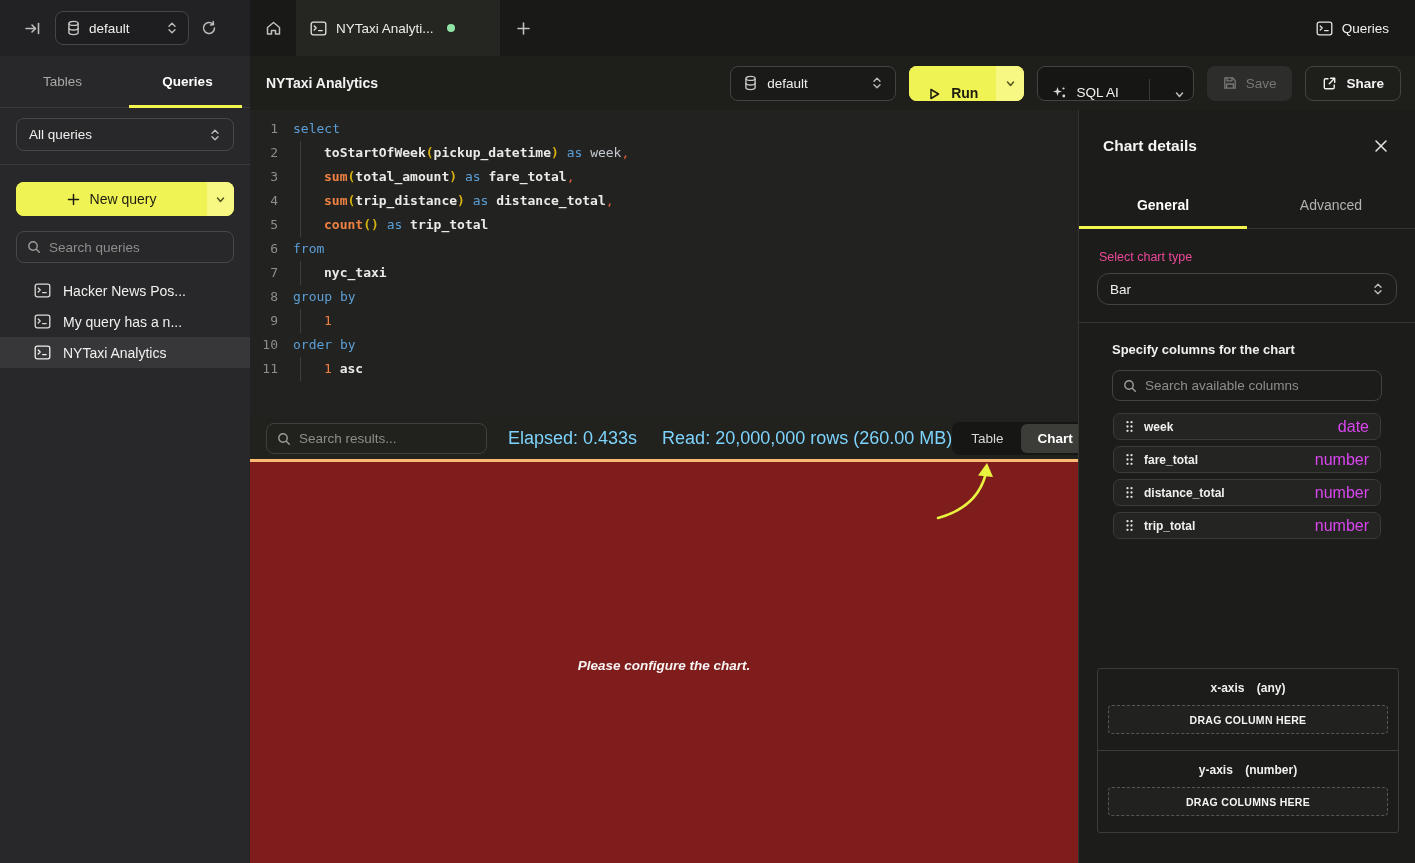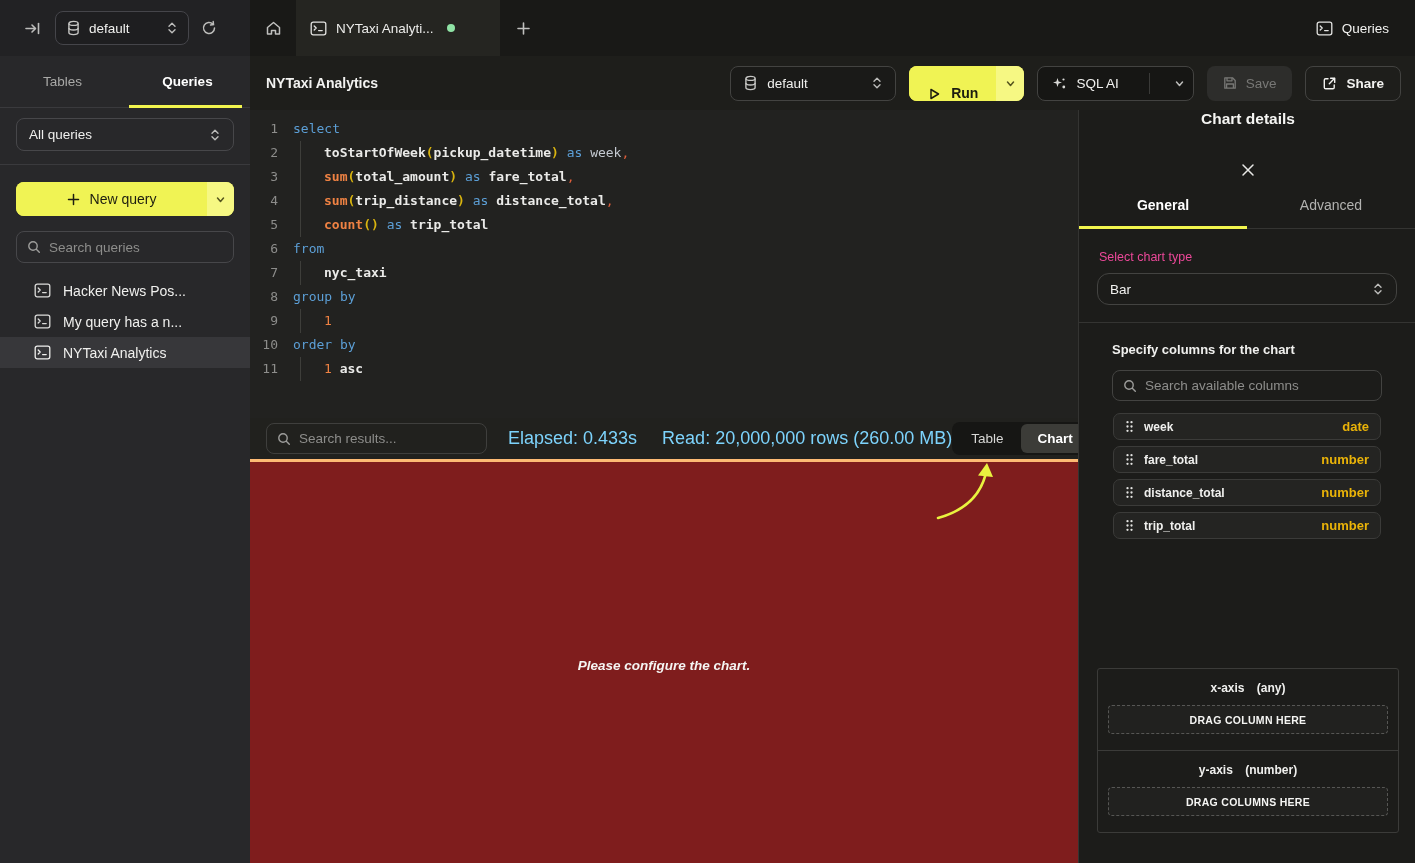--- a/index.html
+++ b/index.html
@@ -51,21 +51,21 @@
 
   
   .main-header { position:absolute; left:250px; top:56px; right:0; height:54px; background:#1e1e1b; display:flex; align-items:center; }
   .main-title { margin-left:16px; font-size:14px; color:#f2f2f0; }
   .mh-actions { margin-left:auto; margin-right:14px; display:flex; align-items:center; gap:13px; }
   .mh-db { width:166px; height:35px; border:1px solid #434341; border-radius:8px; background:#1a1a18; display:flex; align-items:center; padding:0 12px; gap:9px; cursor:pointer; }
   .mh-db .lbl { flex:1; color:#f0f0ee; font-size:13.5px; }
   .btn-run { height:35px; border-radius:8px; overflow:hidden; display:flex; border:none; padding:0; cursor:pointer; background:#f0f354; }
   .btn-run .run-main { display:flex; align-items:flex-end; gap:10px; padding:0 18px; background:#f0f354; color:#1c1c0f; font-size:14px; font-weight:bold; }
   .btn-run .run-chev { width:28px; background:#f6f883; display:flex; align-items:center; justify-content:center; }
-  .btn-sqlai { height:35px; border:1px solid #434341; border-radius:8px; background:#161614; display:flex; align-items:center; padding:0; cursor:pointer;gap:16px; }
+  .btn-sqlai { height:35px; border:1px solid #434341; border-radius:8px; background:#161614; display:flex; align-items:flex-end; padding:0; cursor:pointer;gap:16px; }
   .btn-sqlai .ai-main { display:flex; align-items:center; gap:9px; padding:0 14px; color:#f2f2f0; font-size:13.5px; }
   .btn-sqlai .ai-sep { width:1px; height:21px; background:#3a3a38; }
   .btn-sqlai .ai-chev { width:27px; display:flex; align-items:center; justify-content:center; }
   .btn-save { height:35px; border:none; border-radius:8px; background:#2d2d2b; display:flex; align-items:center; gap:9px; padding:0 16px; color:#787876; font-size:13.5px; cursor:default; }
   .btn-share { height:35px; border:1px solid #434341; border-radius:8px; background:transparent; display:flex; align-items:center; gap:9px; padding:0 16px; color:#f2f2f0; font-size:13.5px; font-weight:bold; cursor:pointer; }
 
   
   .editor { position:absolute; left:250px; top:110px; width:828px; height:308px; background:#222220; padding-top:7px; font-family:"DejaVu Sans Mono", monospace; font-size:13px; cursor:text; }
   .code-line { display:flex; height:24px; line-height:24px; }
   .line-num { width:28px; text-align:right; color:#8d8d8b; flex:none; }
@@ -92,39 +92,39 @@
   .vt-btn.active { background:#3c3c38; color:#ffffff; font-weight:bold; }
   .more-btn { margin-left:7px; background:none; border:none; cursor:pointer; padding:4px; }
 
   
   .chart-zone { position:absolute; left:250px; top:459px; width:828px; bottom:0; background:#7f1d1d; border-top:3px solid #fdba74;font-style:italic; }
   .chart-msg { position:absolute; left:0; right:0; top:196px; text-align:center; color:#f5f5f3; font-weight:bold; font-size:13.5px; }
   .hint-arrow { position:absolute; left:675px; top:0; }
 
   
   .right-panel { position:absolute; left:1078px; top:110px; right:0; bottom:0; background:#1c1c1a; border-left:1px solid #343432; }
-  .rp-header { height:72px; display:flex; align-items:center; padding:0 22px 0 24px;flex-direction:column; }
+  .rp-header { height:72px; display:flex; align-items:center; padding:0 22px 0 24px; }
   .rp-title { font-size:15.5px; font-weight:bold; color:#f5f5f3; flex:1; }
   .rp-close { background:none; border:none; cursor:pointer; padding:5px; }
   .rp-tabs { height:47px; display:flex; border-bottom:1px solid #343432; }
   .rp-tab { flex:1; display:flex; align-items:center; justify-content:center; background:none; border:none; cursor:pointer; color:#b2b2b0; font-size:14px; position:relative; }
   .rp-tab.active { color:#ffffff; font-weight:bold; }
   .rp-tab.active::after { content:""; position:absolute; left:0; right:0; bottom:-1px; height:3px; background:#f2f54e; }
   .rp-field-label { margin:21px 0 0 20px; color:#ec4899; font-size:12.5px; }
   .rp-select { margin:9px 18px 0 18px; height:32px; border:1px solid #434341; border-radius:12px; display:flex; align-items:center; padding:0 12px; cursor:pointer; background:transparent; width:calc(100% - 36px); }
   .rp-select .lbl { flex:1; color:#f2f2f0; font-size:13.5px; text-align:left; }
   .rp-divider { height:1px; background:#343432; margin-top:17px; }
   .rp-columns-label { margin:19px 0 0 33px; color:#f0f0ee; font-weight:bold; font-size:13px; }
   .rp-col-search { margin:13px 33px 0 33px; height:31px; border:1px solid #434341; border-radius:8px; display:flex; align-items:center; padding:0 10px; gap:8px; }
   .rp-col-search input { flex:1; background:transparent; border:none; outline:none; color:#e8e8e6; font-size:13.5px; font-family:"Liberation Sans",sans-serif; min-width:0; }
   .rp-col-search input::placeholder { color:#8d8d8b; }
   .col-list { margin:12px 34px 0 34px; display:flex; flex-direction:column; gap:6px; }
   .col-card { height:27px; border:1px solid #3b3b39; border-radius:7px; background:#242422; display:flex; align-items:center; padding:0 11px; gap:10px; cursor:grab; }
   .col-card .c-name { flex:1; color:#f0f0ee; font-weight:bold; font-size:12px; }
-  .col-card .c-type { color:#eab308; font-weight:bold; font-size:13px; }
+  .col-card .c-type { color:#d946ef; font-weight:normal; font-size:16px; }
   .axis-wrap { position:absolute; left:18px; right:16px; top:558px; border:1px solid #3b3b39; border-radius:3px; }
   .axis-sec { padding:12px 10px 16px 10px; }
   .axis-sec + .axis-sec { border-top:1px solid #3b3b39; }
   .axis-title { text-align:center; font-size:12px; color:#f0f0ee; margin-bottom:10px; }
   .axis-title .a-name { font-weight:bold; }
   .axis-title .a-hint { font-weight:bold; margin-left:9px; }
   .drop-zone { height:29px; border:1px dashed #56565 4; border:1px dashed #565654; border-radius:4px; background:#21211f; display:flex; align-items:center; justify-content:center; color:#f5f5f3; font-weight:bold; font-size:10.5px; letter-spacing:.3px; cursor:pointer; }
 </style>
 </head>
 <body>

